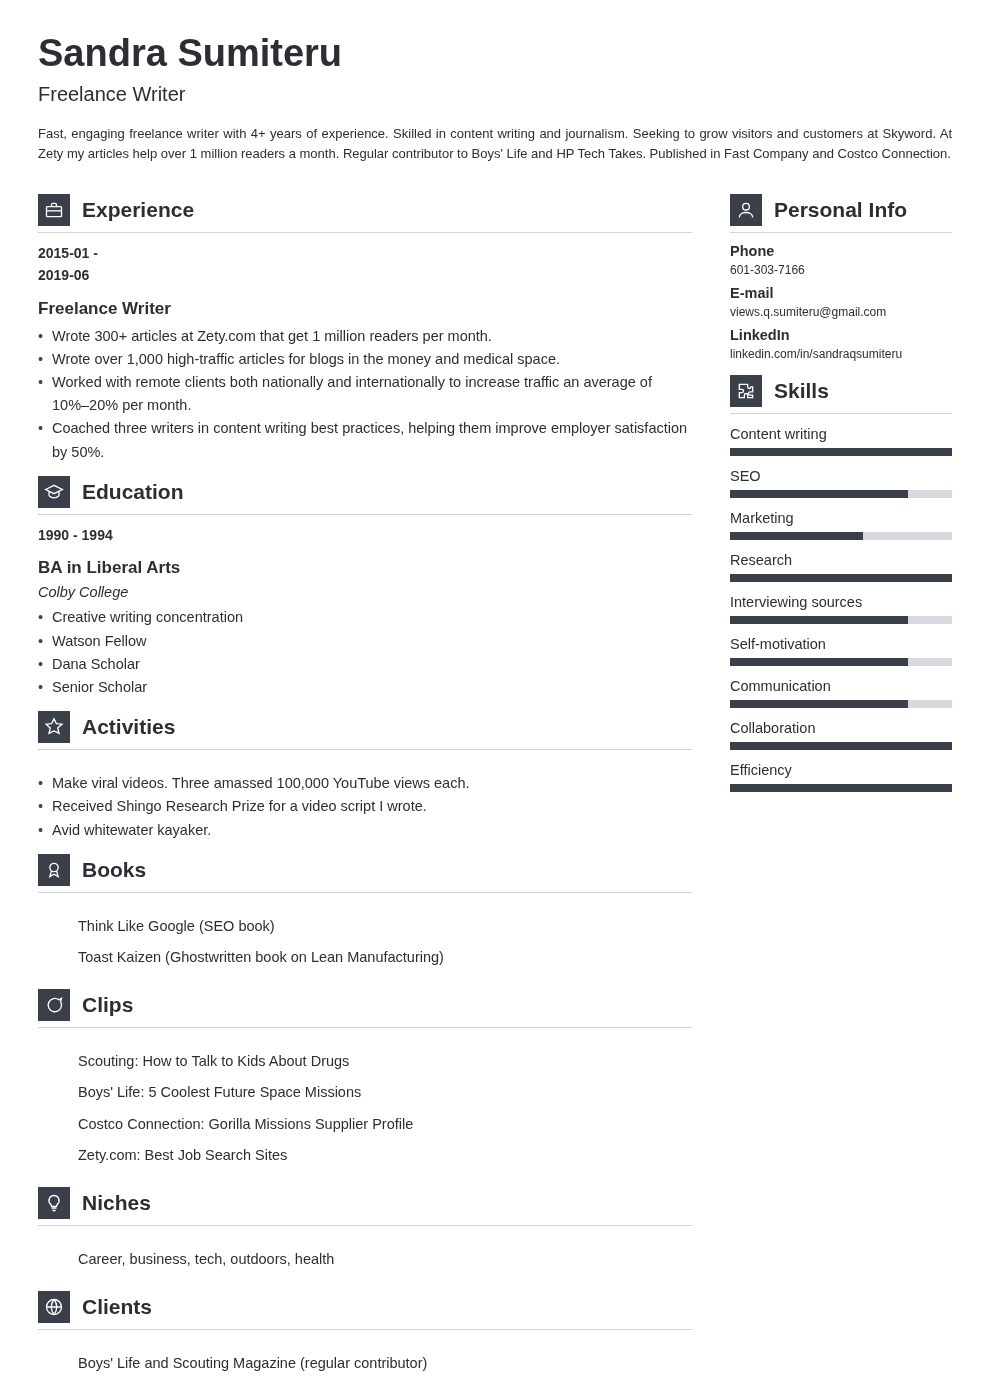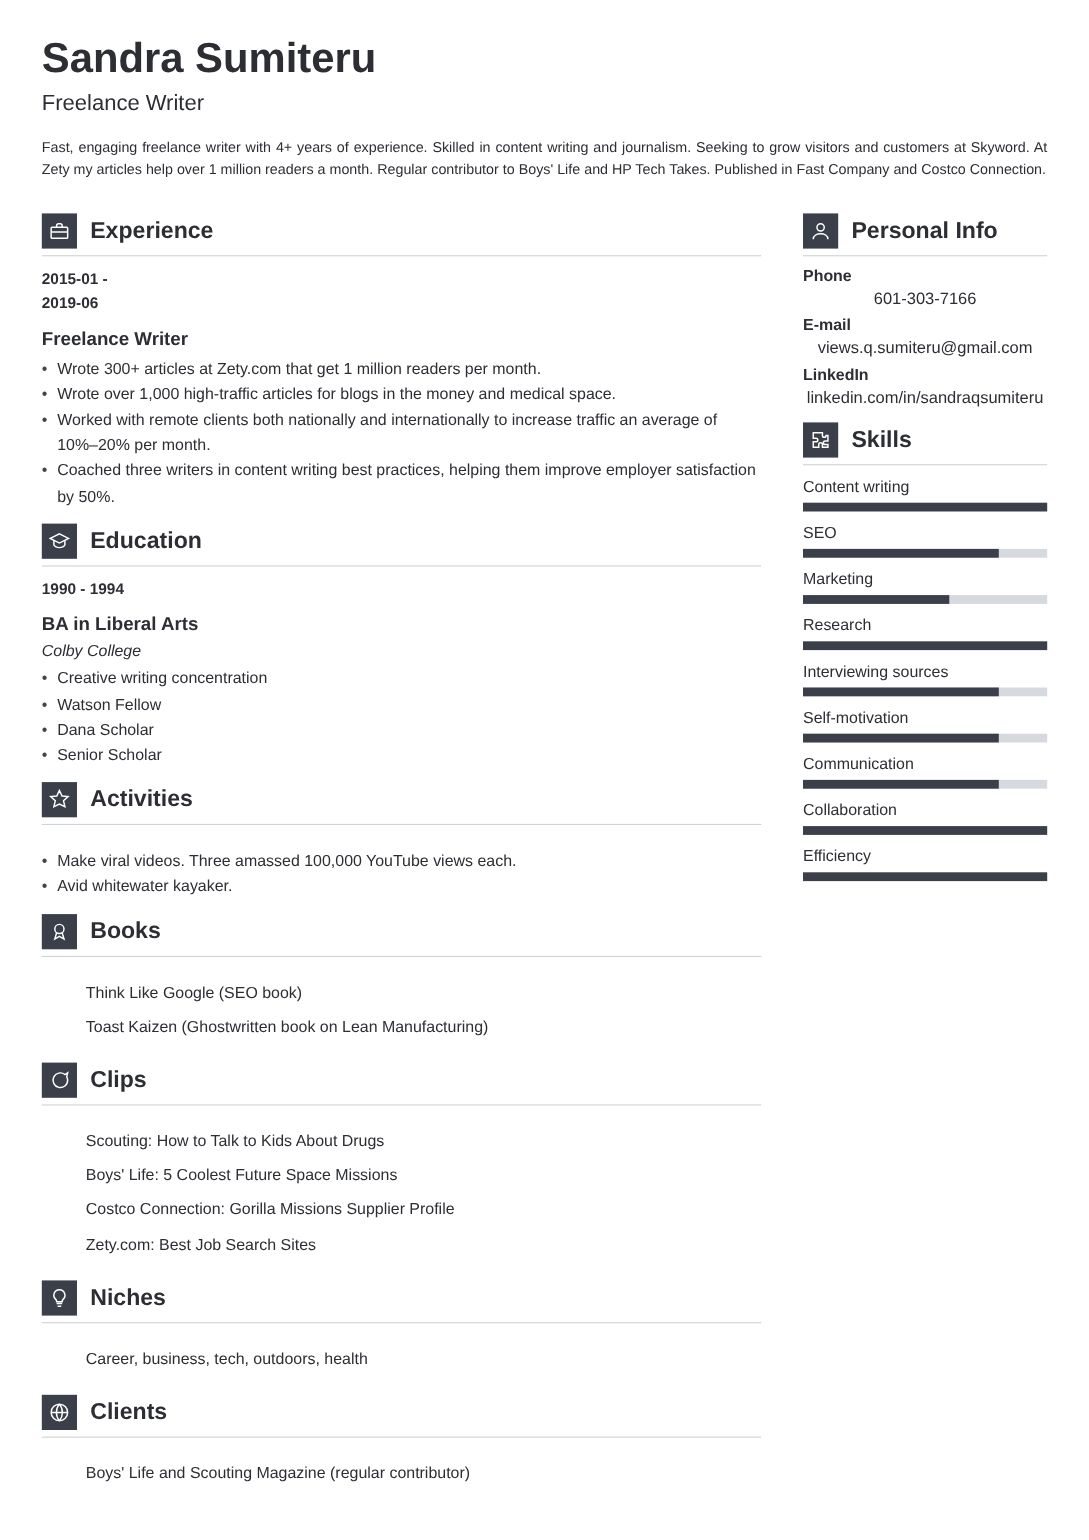--- a/index.html
+++ b/index.html
@@ -19,21 +19,21 @@
   .row { display:flex; gap:12px;flex-direction:column; }
   .dcol { width:88px; flex-shrink:0; font-size:14px; font-weight:700; line-height:1.55; }
   .ccol { flex:1; }
   .role { font-size:17px; font-weight:700; margin-bottom:6px; }
   .inst { font-size:14.5px; font-style:italic; margin-bottom:6px; }
   ul.b { list-style:none; padding-left:0; }
   ul.b li { font-size:14.5px; line-height:1.6; position:relative; padding-left:14px; }
   ul.b li::before { content:"•"; position:absolute; left:0; color:#444; }
   .plain { font-size:14.5px; line-height:1.6; margin-bottom:8px;margin-left:40px; }
   .info-lbl { font-size:14.5px; font-weight:700; margin-top:8px; }
-  .info-val { font-size:15px; margin-top:4px; word-break:break-all;text-align:center; }
+  .info-val { font-size:12px; margin-top:4px; word-break:break-all; }
   .skill { margin-top:12px; }
   .skill-lbl { font-size:14.5px; margin-bottom:6px; }
   .bar { width:100%; height:8px; background:#d6d9de; }
   .fill { height:100%; background:#3a3f4a; }
   .sect { margin-bottom:6px; }
 </style>
 </head>
 <body>
 
 <div class="page">
@@ -104,20 +104,21 @@
               </svg>
           </div>
           <h2>Activities</h2>
         </div>
         <hr class="rule">
         <div class="row">
           <div class="dcol"></div>
           <div class="ccol">
             <ul class="b">
               <li>Make viral videos. Three amassed 100,000 YouTube views each.</li>
+              <li>Received Shingo Research Prize for a video script I wrote.</li>
               <li>Avid whitewater kayaker.</li>
             </ul>
           </div>
         </div>
       </div>
 
       <div class="sect">
         <div class="sect-hdr">
           <div class="icon-sq">
             <svg viewBox="0 0 24 24">

